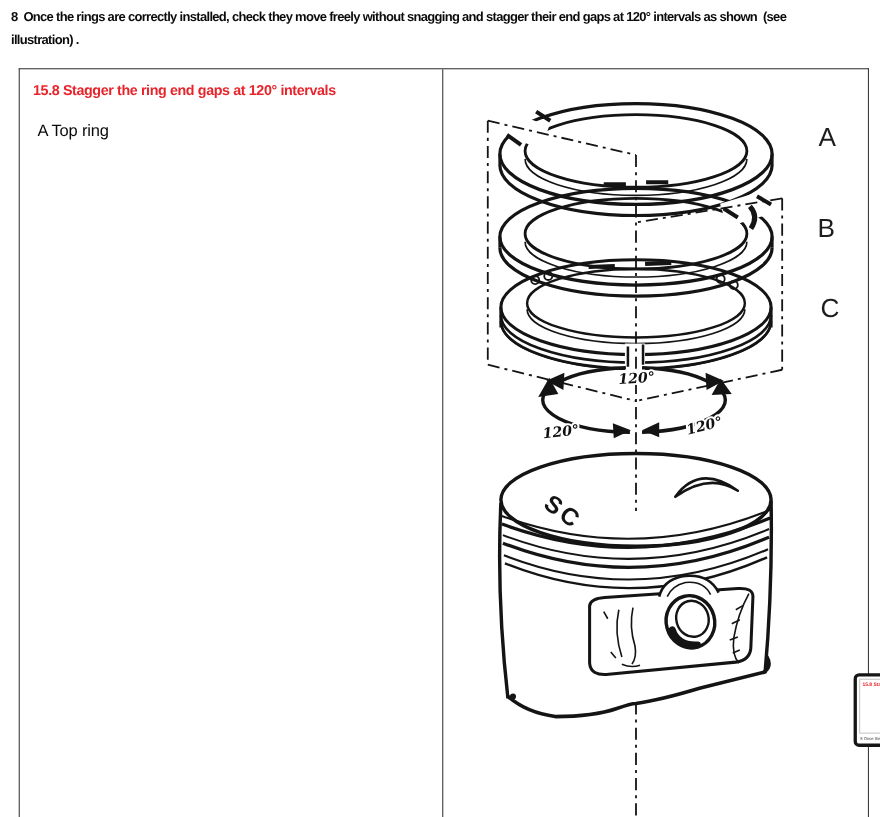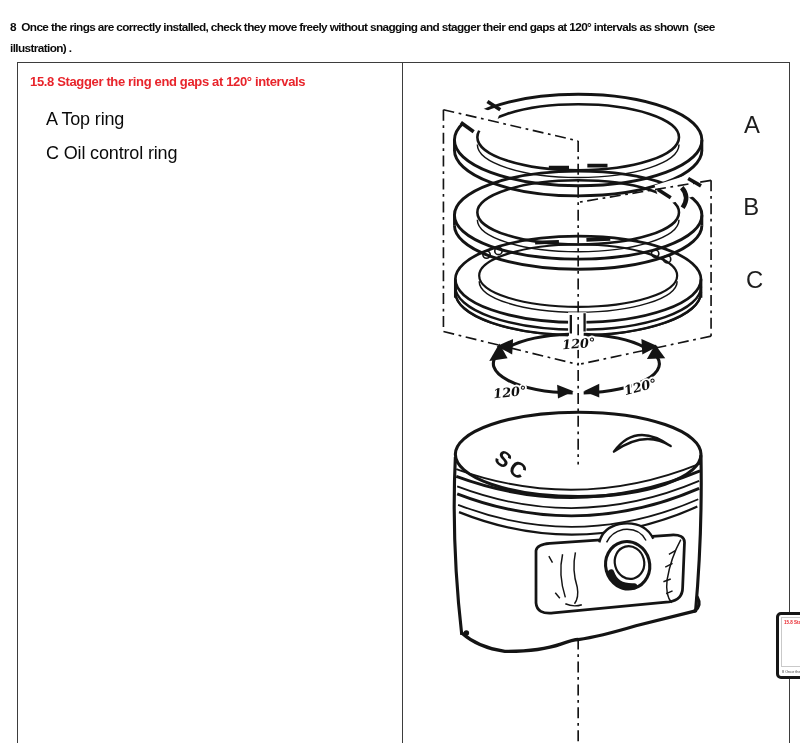--- a/index.html
+++ b/index.html
@@ -2,39 +2,39 @@
 <html><head>
 <meta charset="utf-8">
 <style>
   html,body{margin:0;padding:0;}
   body{
     width:800px;height:743px;position:relative;overflow:hidden;
     background:#ffffff;color:#111;
     font-family:"Liberation Sans",sans-serif;
   }
   .intro{
-    position:absolute;left:10px;top:17px;width:786px;
+    position:absolute;left:10px;top:5px;width:786px;
     font-size:11.8px;font-weight:bold;line-height:21px;
     letter-spacing:-0.62px;white-space:pre-wrap;margin:0;color:#0b0b0b;
   }
   .figure-box{
     position:absolute;left:17px;top:62px;width:771px;height:681px;
     border:1.5px solid #3d3d3d;border-bottom:none;background:#fff;
   }
   .left-col{
     position:absolute;left:0;top:0;width:384.5px;height:100%;
     border-right:1.5px solid #3d3d3d;box-sizing:border-box;
     padding:12px 10px 0 12px;
   }
   .caption{
     margin:0;font-size:13px;font-weight:bold;color:#e8242b;
     letter-spacing:-0.35px;line-height:13px;
   }
   .legend-item{
-    margin:21px 0 0 16px;font-size:18px;font-weight:400;color:#0a0a0a;
+    margin:21px 0 0 4px;font-size:15px;font-weight:400;color:#0a0a0a;
     letter-spacing:-0.15px;line-height:13px;
   }
   .legend-item:first-of-type{margin-top:25px;}
   .right-col{position:absolute;left:386px;top:0;width:385px;height:681px;}
   .right-col svg{display:block;}
   .preview-thumb{
     position:absolute;left:776px;top:612px;width:46px;height:67px;
     background:#ffffff;border:3px solid #161616;border-radius:5px;
     box-sizing:border-box;z-index:5;overflow:hidden;cursor:pointer;
   }
@@ -68,21 +68,20 @@
 </head>
 <body>
 
 <p class="intro">8  Once the rings are correctly installed, check they move freely without snagging and stagger their end gaps at 120° intervals as shown  (see
 illustration) .</p>
 
 <div class="figure-box">
   <div class="left-col">
     <h2 class="caption">15.8 Stagger the ring end gaps at 120° intervals</h2>
     <p class="legend-item">A Top ring</p>
-    <p class="legend-item">C Oil control ring</p>
   </div>
 
   <div class="right-col">
     <svg width="385" height="681" viewBox="403 62 388 743">
 
       <g>
         <ellipse class="ink" cx="577" cy="146" rx="135" ry="50" stroke-width="3.2"></ellipse>
         <path class="ink" d="M442,157 A135,50 0 0 0 712,157" stroke-width="3.2"></path>
         <path class="ink" d="M442,146 L442,157 M712,146 L712,157" stroke-width="3"></path>
         <ellipse class="ink" cx="577" cy="143" rx="110" ry="36" stroke-width="2.8"></ellipse>

